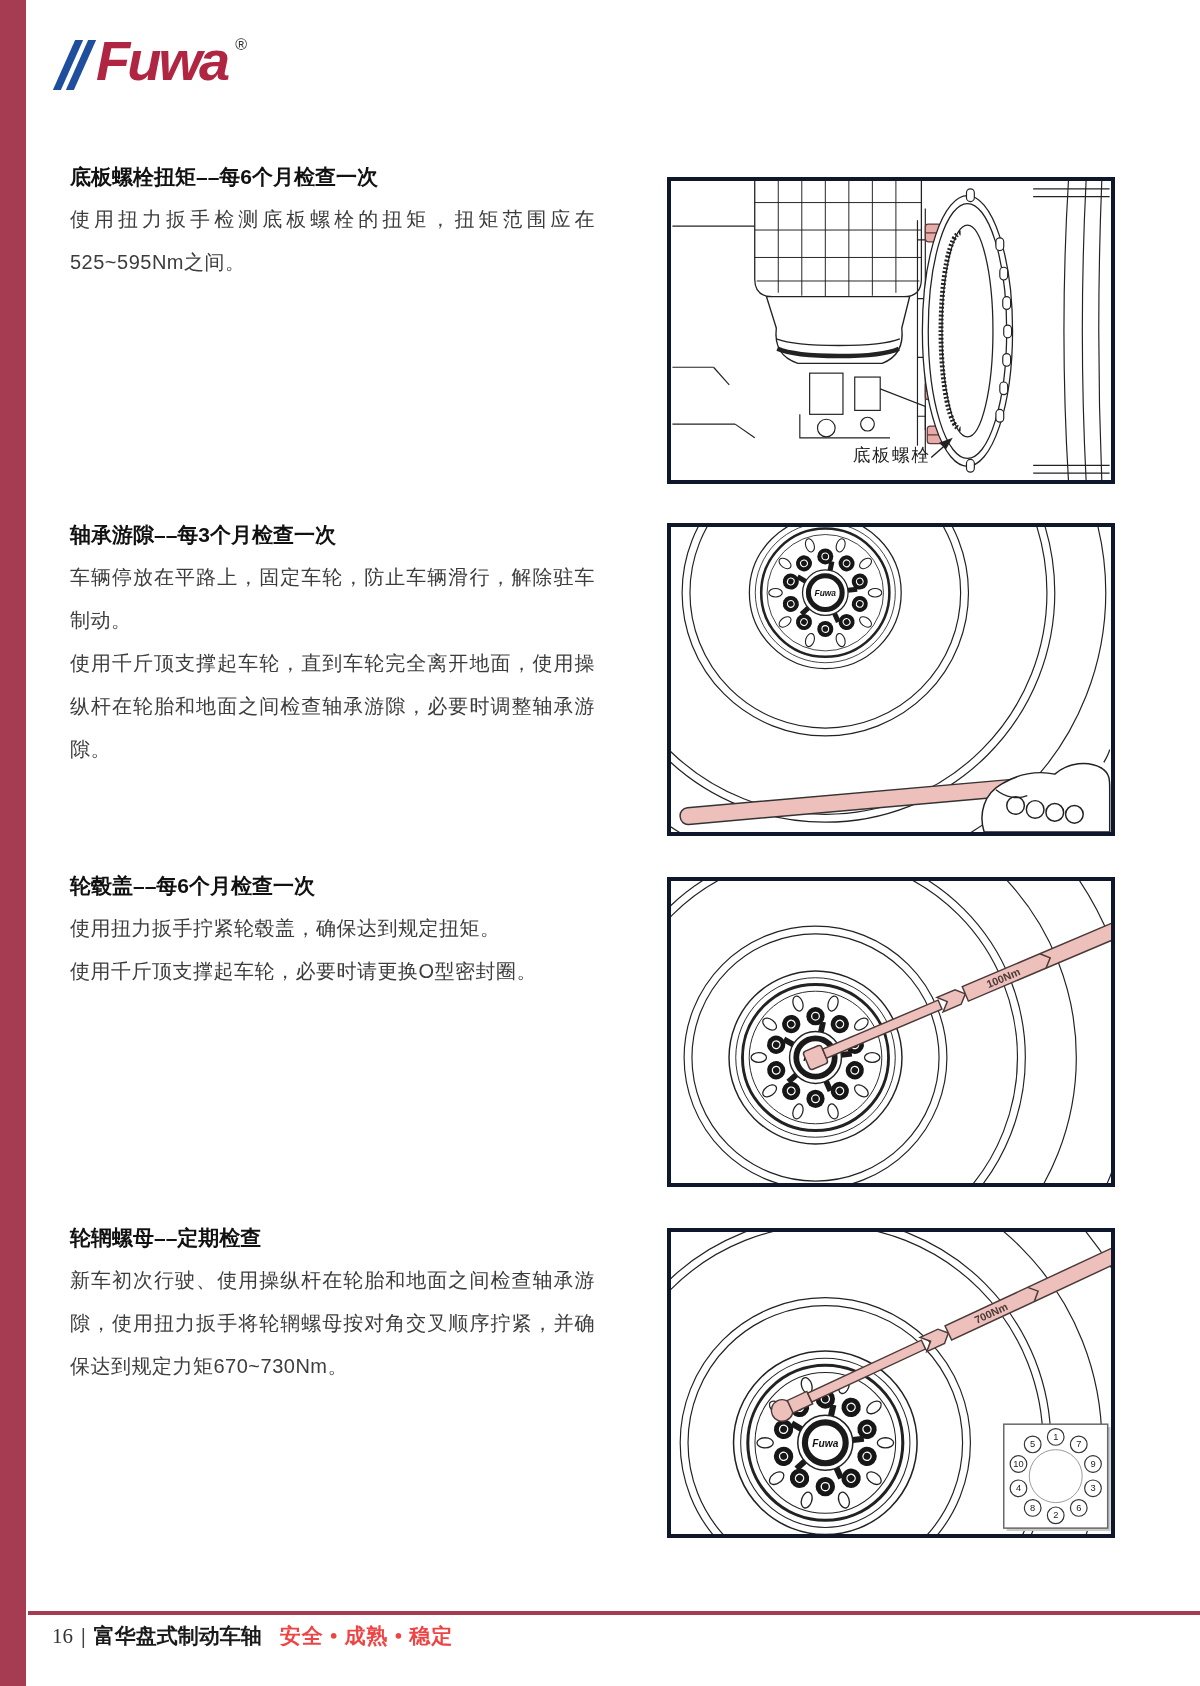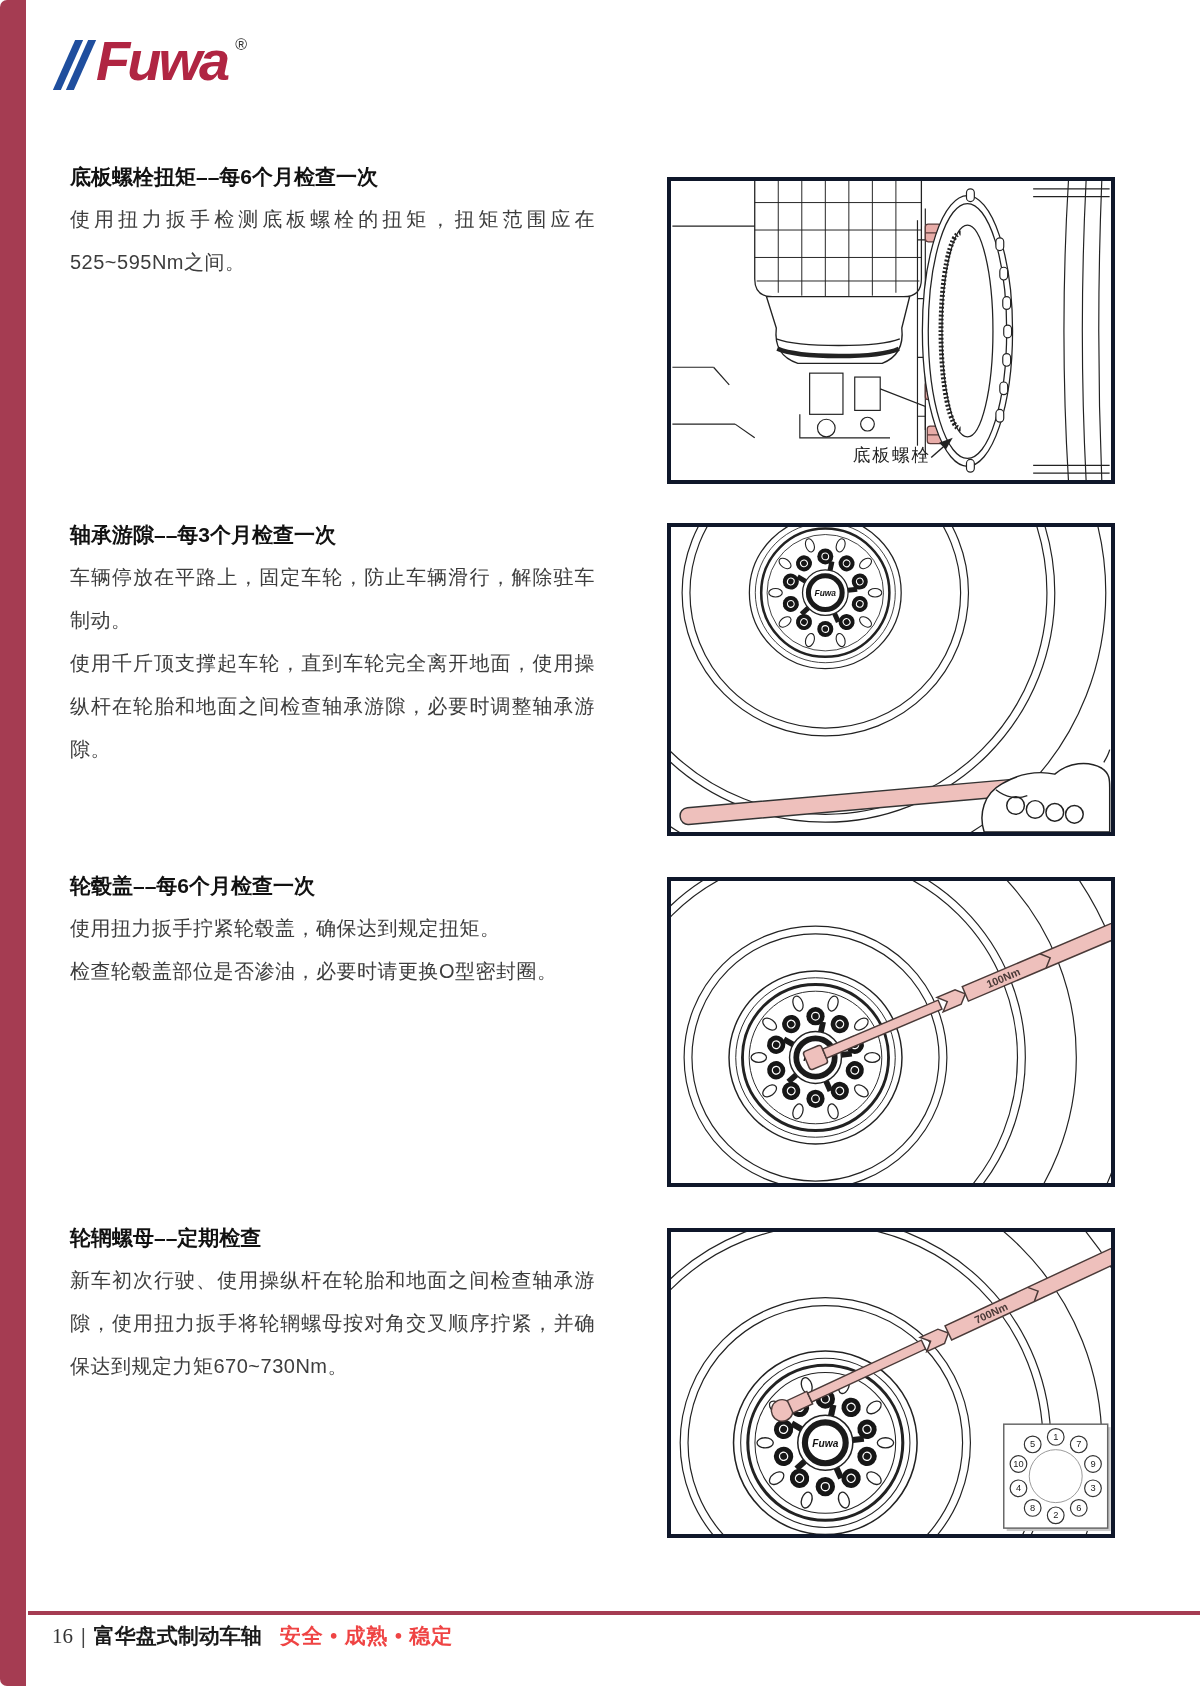--- a/index.html
+++ b/index.html
@@ -1,17 +1,17 @@
 <!DOCTYPE html>
 <html><head>
 <meta charset="utf-8">
 <style>
   html,body{margin:0;padding:0;background:#ffffff;}
   .page{position:relative;width:1200px;height:1686px;background:#fff;overflow:hidden;
-        font-family:"Liberation Sans","DejaVu Sans",sans-serif;color:#222;border-radius:7px;}
+        font-family:"Liberation Sans","DejaVu Sans",sans-serif;color:#222;}
   .stripe{position:absolute;left:0;top:0;width:26px;height:1686px;background:#A53C52;}
   
   .logo{position:absolute;left:64px;top:34px;display:flex;align-items:flex-start;height:60px;}
   .slashes{display:flex;margin-top:6px;margin-right:6px;}
   .slash{width:8px;height:50px;background:#1F4E9E;transform:skewX(-24deg);margin-right:5px;}
   .logo-text{font-size:56px;line-height:54px;font-weight:bold;font-style:italic;
              color:#B02542;letter-spacing:-3px;}
   .reg{font-size:16px;color:#333;margin-left:8px;margin-top:2px;font-style:normal;}
   
   .sec{position:absolute;left:70px;width:525px;}
@@ -52,21 +52,21 @@
 
   <section class="sec" style="top:520px">
     <h2>轴承游隙––每3个月检查一次</h2>
     <p>车辆停放在平路上，固定车轮，防止车辆滑行，解除驻车制动。</p>
     <p>使用千斤顶支撑起车轮，直到车轮完全离开地面，使用操纵杆在轮胎和地面之间检查轴承游隙，必要时调整轴承游隙。</p>
   </section>
 
   <section class="sec" style="top:871px">
     <h2>轮毂盖––每6个月检查一次</h2>
     <p>使用扭力扳手拧紧轮毂盖，确保达到规定扭矩。</p>
-    <p>检查轮毂盖部位是否渗油，必要时请更换O型密封圈。</p>
+    <p>使用千斤顶支撑起车轮，必要时请更换O型密封圈。</p>
   </section>
 
   <section class="sec" style="top:1223px">
     <h2>轮辋螺母––定期检查</h2>
     <p>新车初次行驶、使用操纵杆在轮胎和地面之间检查轴承游隙，使用扭力扳手将轮辋螺母按对角交叉顺序拧紧，并确保达到规定力矩670~730Nm。</p>
   </section>
 
   <svg width="0" height="0" style="position:absolute" aria-hidden="true">
     <defs>
       <g id="hub10">

